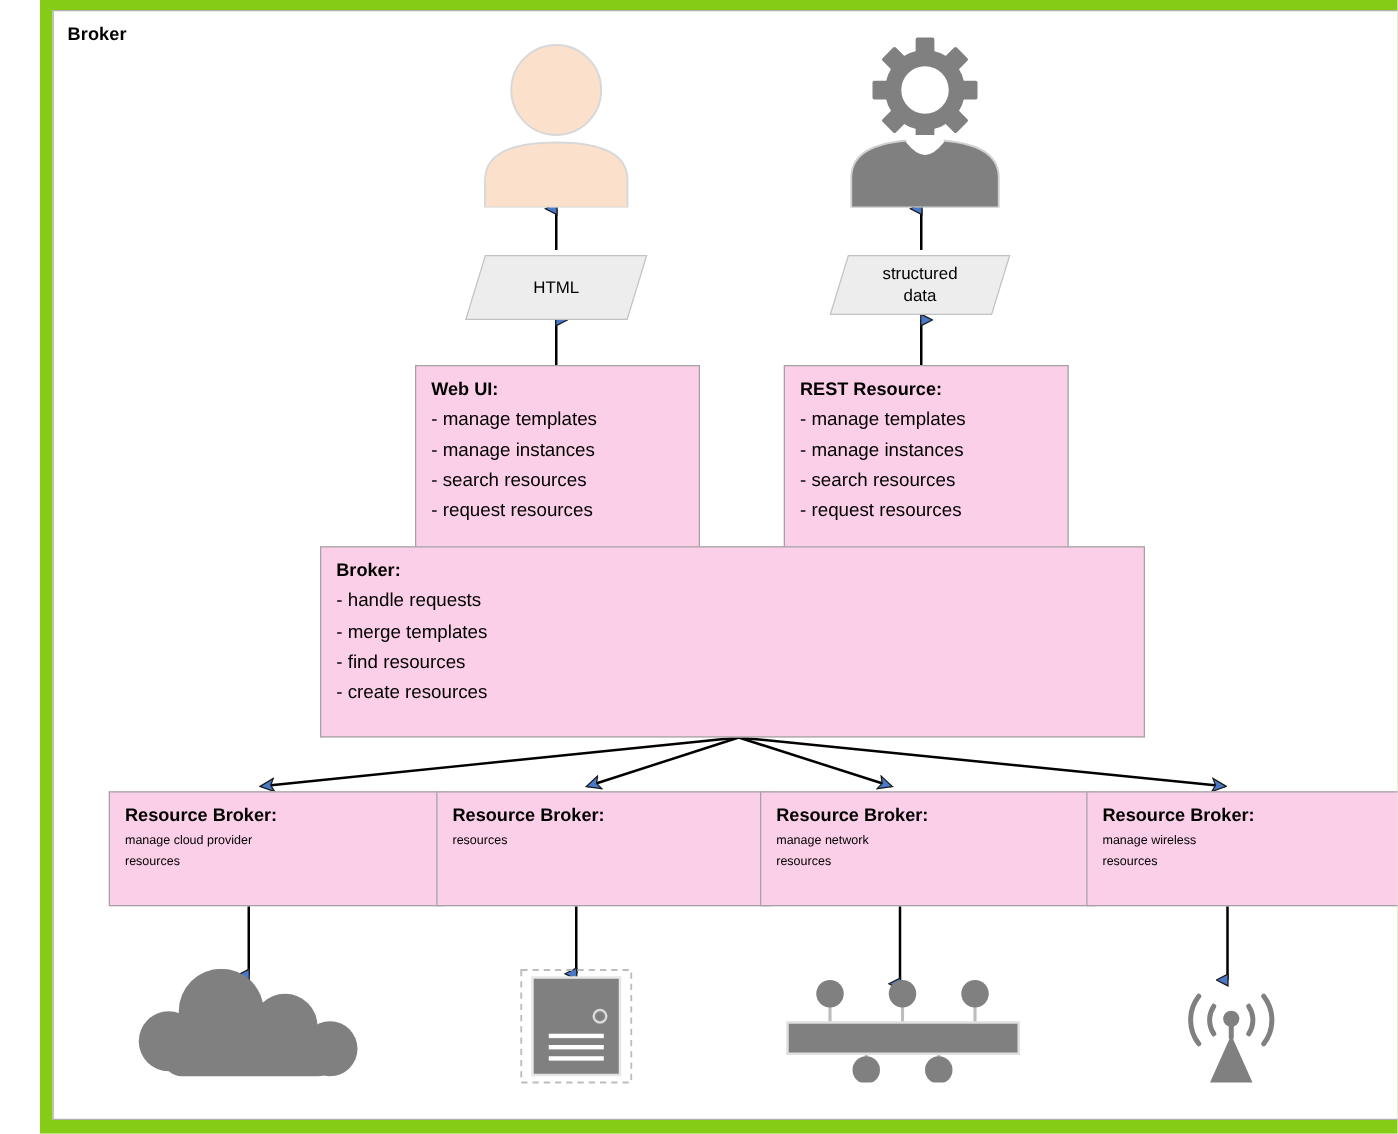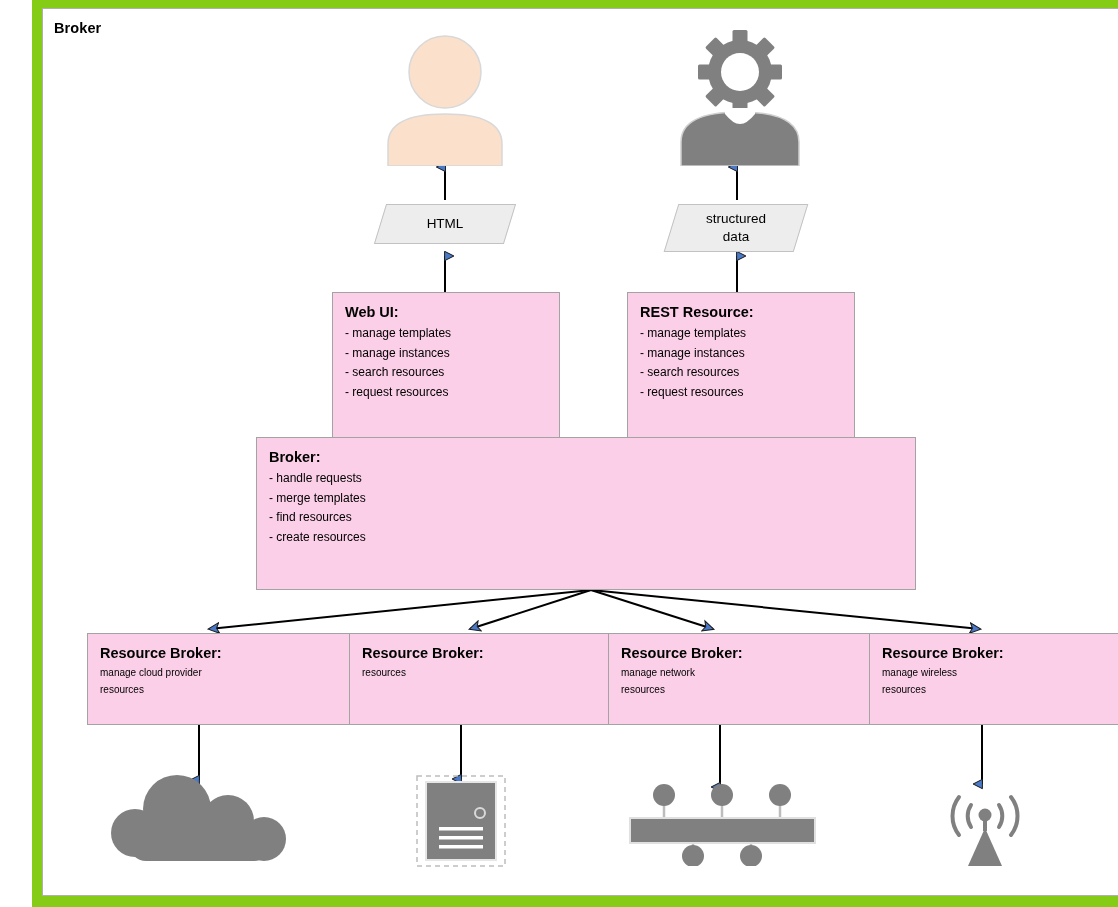--- a/index.html
+++ b/index.html
@@ -60,21 +60,21 @@
     color: #000000;
   }
   .pbox .ttl {
     font-size: 14.5px;
     font-weight: bold;
     line-height: 1.62;
     display: block;
     white-space: nowrap;
   }
   .pbox .itm {
-    font-size: 12px;
+    font-size: 15px;
     line-height: 1.62;
     display: block;
     white-space: nowrap;
   }
 
   #box-webui   { left: 300px; top: 292px; width: 228px; height: 152px; z-index: 3; }
   #box-rest    { left: 595px; top: 292px; width: 228px; height: 152px; z-index: 3; }
   #box-broker  { left: 224px; top: 437px; width: 660px; height: 153px; z-index: 4; }
 
   .rbox { width: 268px; height: 92px; top: 633px; z-index: 3; }
@@ -109,21 +109,21 @@
     width: 100%; height: 100%;
     display: flex;
     flex-direction: column;
     align-items: center;
     justify-content: center;
     font-size: 13.5px;
     color: #000000;
     line-height: 1.3;
     text-align: center;
   }
-  #pg-html { left: 348px; top: 204px; width: 130px; height: 40px; }
+  #pg-html { left: 348px; top: 204px; width: 130px; height: 52px; }
   #pg-structured { left: 639px; top: 204px; width: 130px; height: 48px; }
 
   
   .actor { position: absolute; z-index: 2; }
   #actor-user { left: 352px; top: 34px; width: 122px; height: 132px; }
   #actor-system { left: 643px; top: 28px; width: 130px; height: 138px; }
 
   
   .infra { position: absolute; z-index: 2; }
   #infra-cloud   { left: 75px;  top: 775px; width: 185px; height: 92px; }

